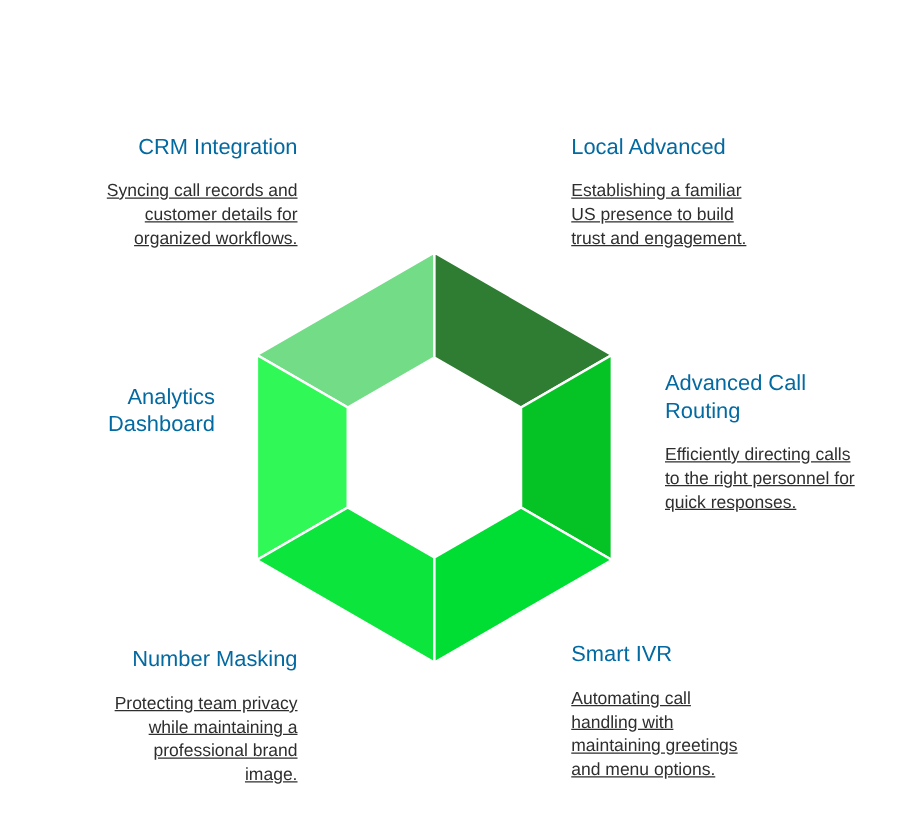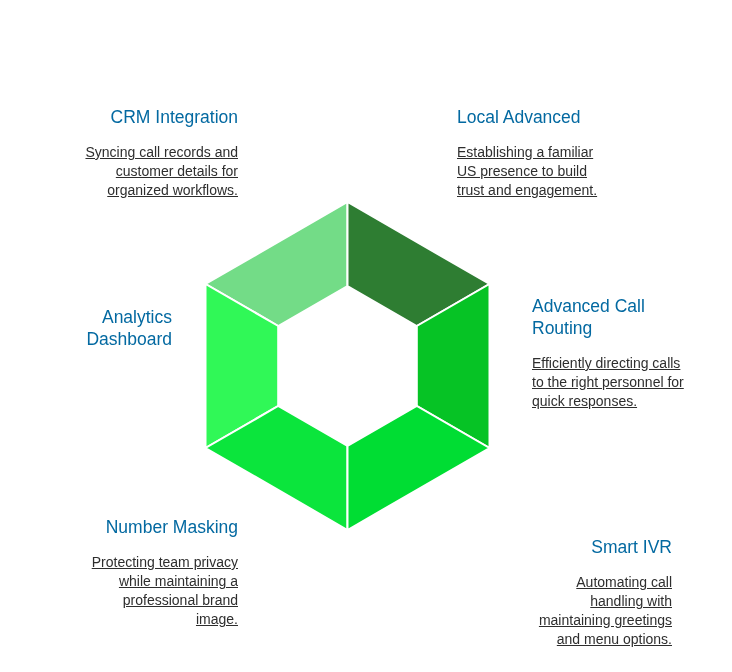--- a/index.html
+++ b/index.html
@@ -38,21 +38,21 @@
     text-decoration: underline;
   }
   .align-right { text-align: right; }
   .align-left { text-align: left; }
 
   .f-crm       { left: 38px;  top: 106px; width: 200px; }
   .f-local     { left: 457px; top: 106px; width: 215px; }
   .f-analytics { left: 12px;  top: 285px; width: 160px; margin-top: 21px; }
   .f-routing   { left: 532px; top: 295px; width: 195px; }
   .f-masking   { left: 38px;  top: 516px; width: 200px; }
-  .f-ivr       { left: 457px; top: 536px; width: 215px; text-align: right; }
+  .f-ivr       { left: 457px; top: 512px; width: 215px; }
 </style>
 </head>
 <body>
 
 <div class="canvas">
 
   <svg class="hex-svg" viewBox="0 0 732 672" xmlns="http://www.w3.org/2000/svg">
 
     <polygon points="347.5,202 205.5,284 278.2,326 347.5,286" stroke="#ffffff" stroke-width="2" fill="#73dc87"></polygon>
 

